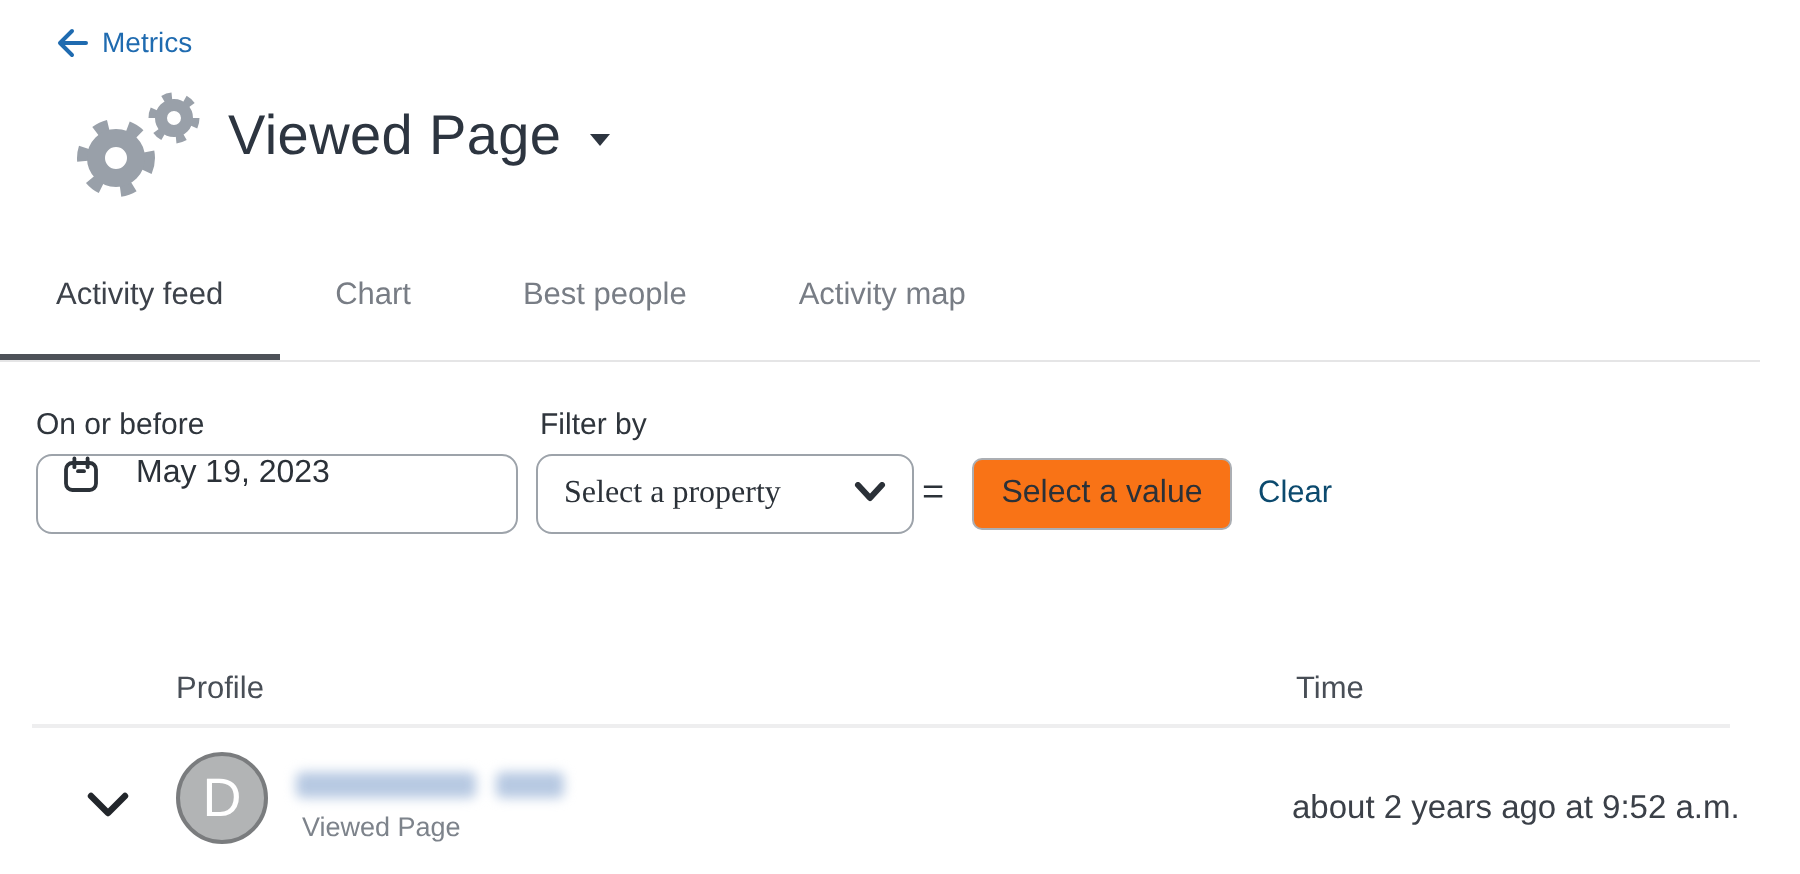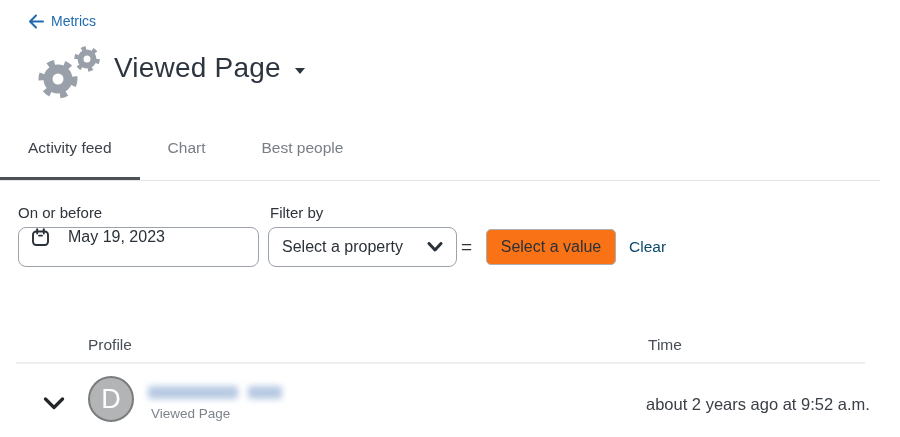--- a/index.html
+++ b/index.html
@@ -29,21 +29,21 @@
   .filter-label { position:absolute; font-size:15px; color:#2f353c; top:204px; }
   .lbl-date { left:18px; }
   .lbl-prop { left:270px; }
   .date-input { position:absolute; left:18px; top:227px; width:241px; height:40px;
                 border:1px solid #9da3aa; border-radius:8px; background:#fff;
                 display:flex; align-items:flex-start; padding:0 12px; gap:18px; cursor:pointer; }
   .date-input .value { font-size:16px; color:#2b3138; }
   .prop-select { position:absolute; left:268px; top:227px; width:189px; height:40px;
                  border:1px solid #9da3aa; border-radius:8px; background:#fff;
                  display:flex; align-items:center; justify-content:space-between;
-                 padding:16px 13px; cursor:pointer; }
+                 padding:16px 13px; cursor:pointer;font-family:Liberation Serif, serif; }
   .prop-select .value { font-size:16px; color:#2b3138; }
   .equals { position:absolute; left:461px; top:227px; height:40px; display:flex;
             align-items:center; font-size:19px; color:#2b3138; }
   .value-btn { position:absolute; left:486px; top:229px; width:130px; height:36px;
                background:#f97316; border:1px solid #abaeb3; border-radius:5px;
                font-size:16px; color:#2b3138; display:flex; align-items:center;
                justify-content:center; cursor:pointer; font-family:inherit; }
   .clear-link { position:absolute; left:629px; top:227px; height:40px; display:flex;
                 align-items:center; font-size:15.5px; color:#0c4a6e; cursor:pointer; }
 
@@ -101,20 +101,23 @@
   <div class="tabs">
     <div class="tab active">
         <span>Activity feed</span>
       </div>
     <div class="tab">
         <span>Chart</span>
       </div>
     <div class="tab">
         <span>Best people</span>
       </div>
+    <div class="tab">
+        <span>Activity map</span>
+      </div>
   </div>
 
   <div class="filter-label lbl-date">On or before</div>
   <div class="filter-label lbl-prop">Filter by</div>
 
   <div class="date-input">
     <span>
       <svg width="19" height="19" viewBox="0 0 19 19">
         <rect x="2" y="3.5" width="15" height="13.5" rx="3.2" fill="none" stroke="#2b3138" stroke-width="1.9"></rect>
         <line x1="6.2" y1="1.2" x2="6.2" y2="5.6" stroke="#2b3138" stroke-width="1.9" stroke-linecap="round"></line>

